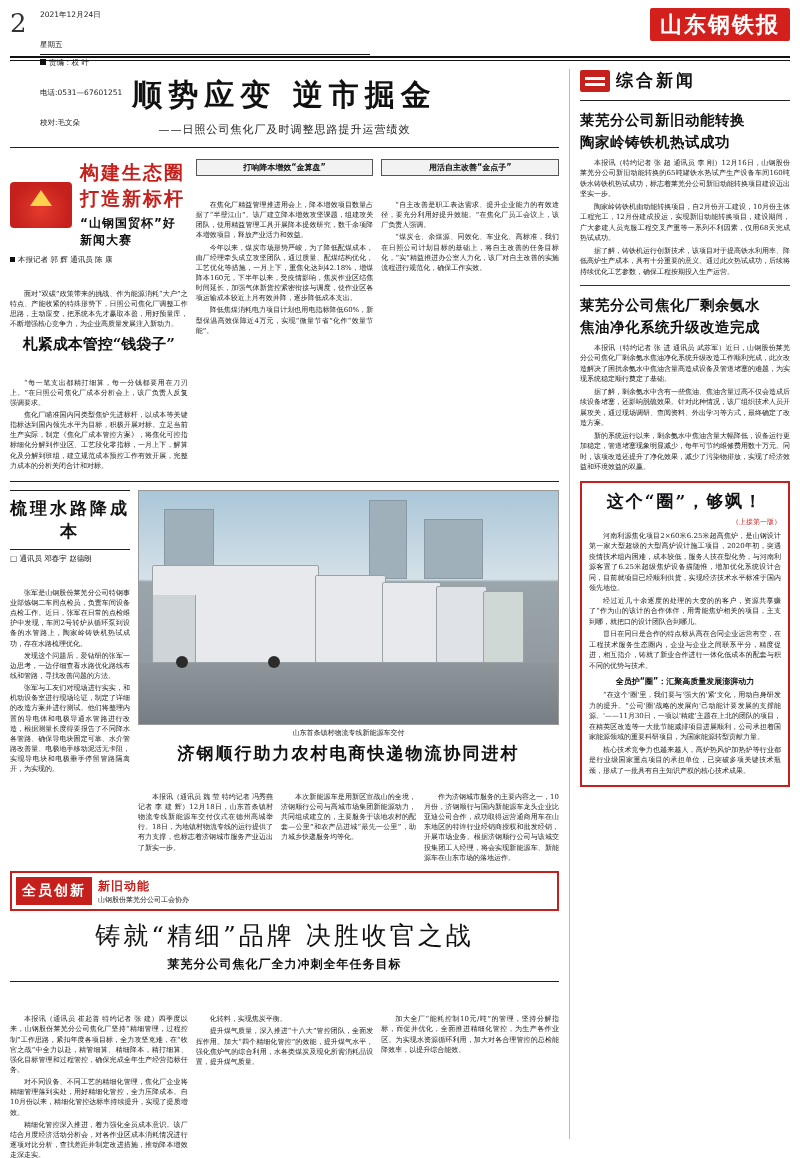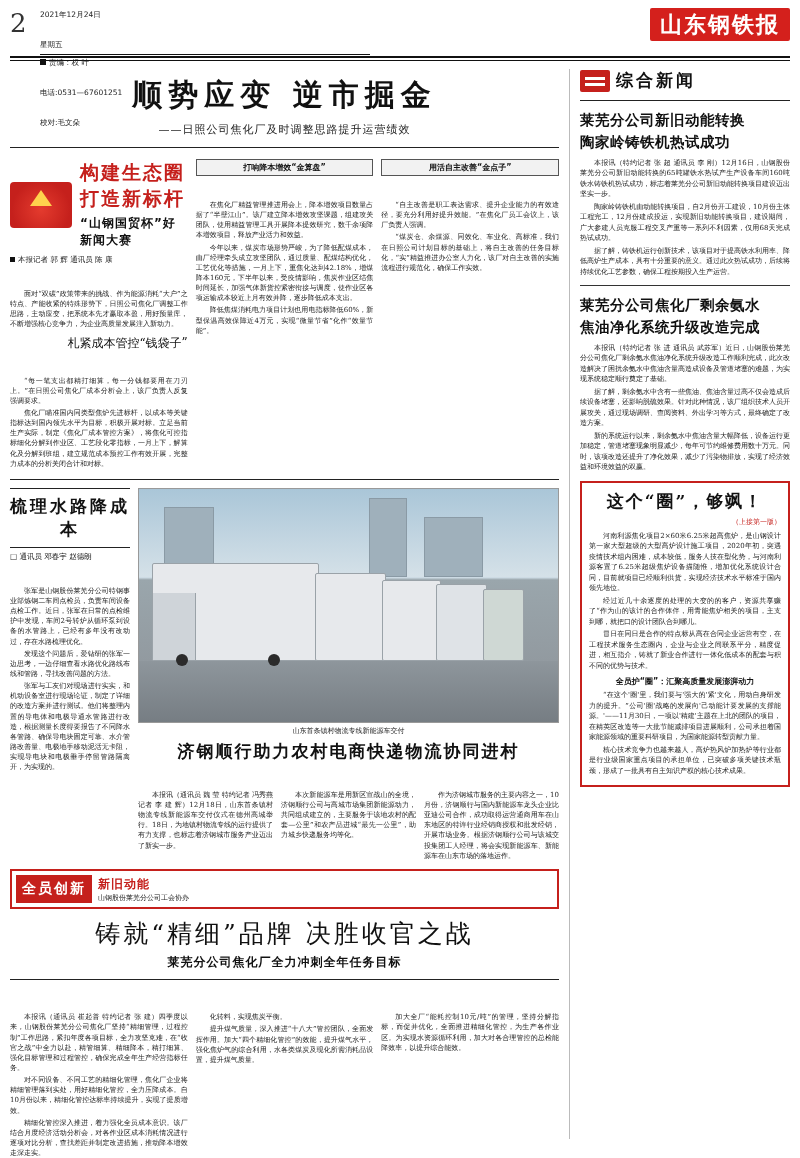--- a/index.html
+++ b/index.html
@@ -80,21 +80,21 @@
   
   .byline { font-size:7.5px; color:#222; margin:4px 0 3px; }
   .byline .sq { display:inline-block;width:5px;height:5px;background:#111;margin-right:3px;}
   .ptext {
     font-size:7px; line-height:1.45; color:#222; text-align:justify;
     font-family:"DejaVu Serif","Liberation Serif",serif;
     margin-top:24px;
   }
   .ptext p { text-indent:14px; margin-bottom:2px; }
   .subhead {
-    font-size:12px; font-weight:normal; text-align:right; margin:5px 0 4px; color:#111;
+    font-size:15px; font-weight:bold; text-align:center; margin:5px 0 4px; color:#111;
     font-family:"DejaVu Serif","Liberation Serif",serif;
   }
   .boxhead {
     font-size:8px; font-weight:bold; text-align:center; margin:3px 0;
     border:1px solid #555; padding:2px 0; background:#f2f2f2;
   }
 
   .three-col { display:flex; gap:8px; }
   .three-col > div { flex:1; }
 
@@ -260,21 +260,21 @@
         </div>
       </div>
 
       <div class="hr-thin"></div>
 
       <div style="display:flex;gap:8px;">
         <div style="width:120px;flex:none;">
           <div class="sec-title-vert">梳理水路降成本</div>
           <div class="byline">□ 通讯员 邓春宇 赵德朗</div>
           <div class="ptext">
-            <p>张军是山钢股份莱芜分公司特钢事业部炼钢二车间点检员，负责车间设备点检工作。近日，张军在日常的点检维护中发现，车间2号转炉从循环泵到设备的水管路上，已经有多年没有改动过，存在水路梳理优化。</p>
+            <p>张军是山钢股份莱芜分公司特钢事业部炼钢二车间点检员，负责车间设备点检工作。近日，张军在日常的点检维护中发现，车间2号转炉从循环泵到设备的水管路上，陶家岭铸铁机热试成功，存在水路梳理优化。</p>
             <p>发现这个问题后，爱钻研的张军一边思考，一边仔细查看水路优化路线布线和管路，寻找改善问题的方法。</p>
             <p>张军与工友们对现场进行实实，和机动设备室进行现场论证，制定了详细的改造方案并进行测试。他们将整理内置的导电体和电极导通水管路进行改造，根据测量长度得要报告了不同降水各管路、确保导电块固定可靠、水介管路改善量、电极地手移动泥活无卡阻，实现导电块和电极垂手停留管路隔离开，为实现的。</p>
           </div>
         </div>
 
         <div style="flex:1;">
           <div class="photo">
             <div class="ph-sky"></div>
             <div class="ph-bldg" style="left:6%;top:8%;width:12%;height:30%;"></div>
             <div class="ph-bldg" style="left:55%;top:4%;width:9%;height:34%;"></div>

